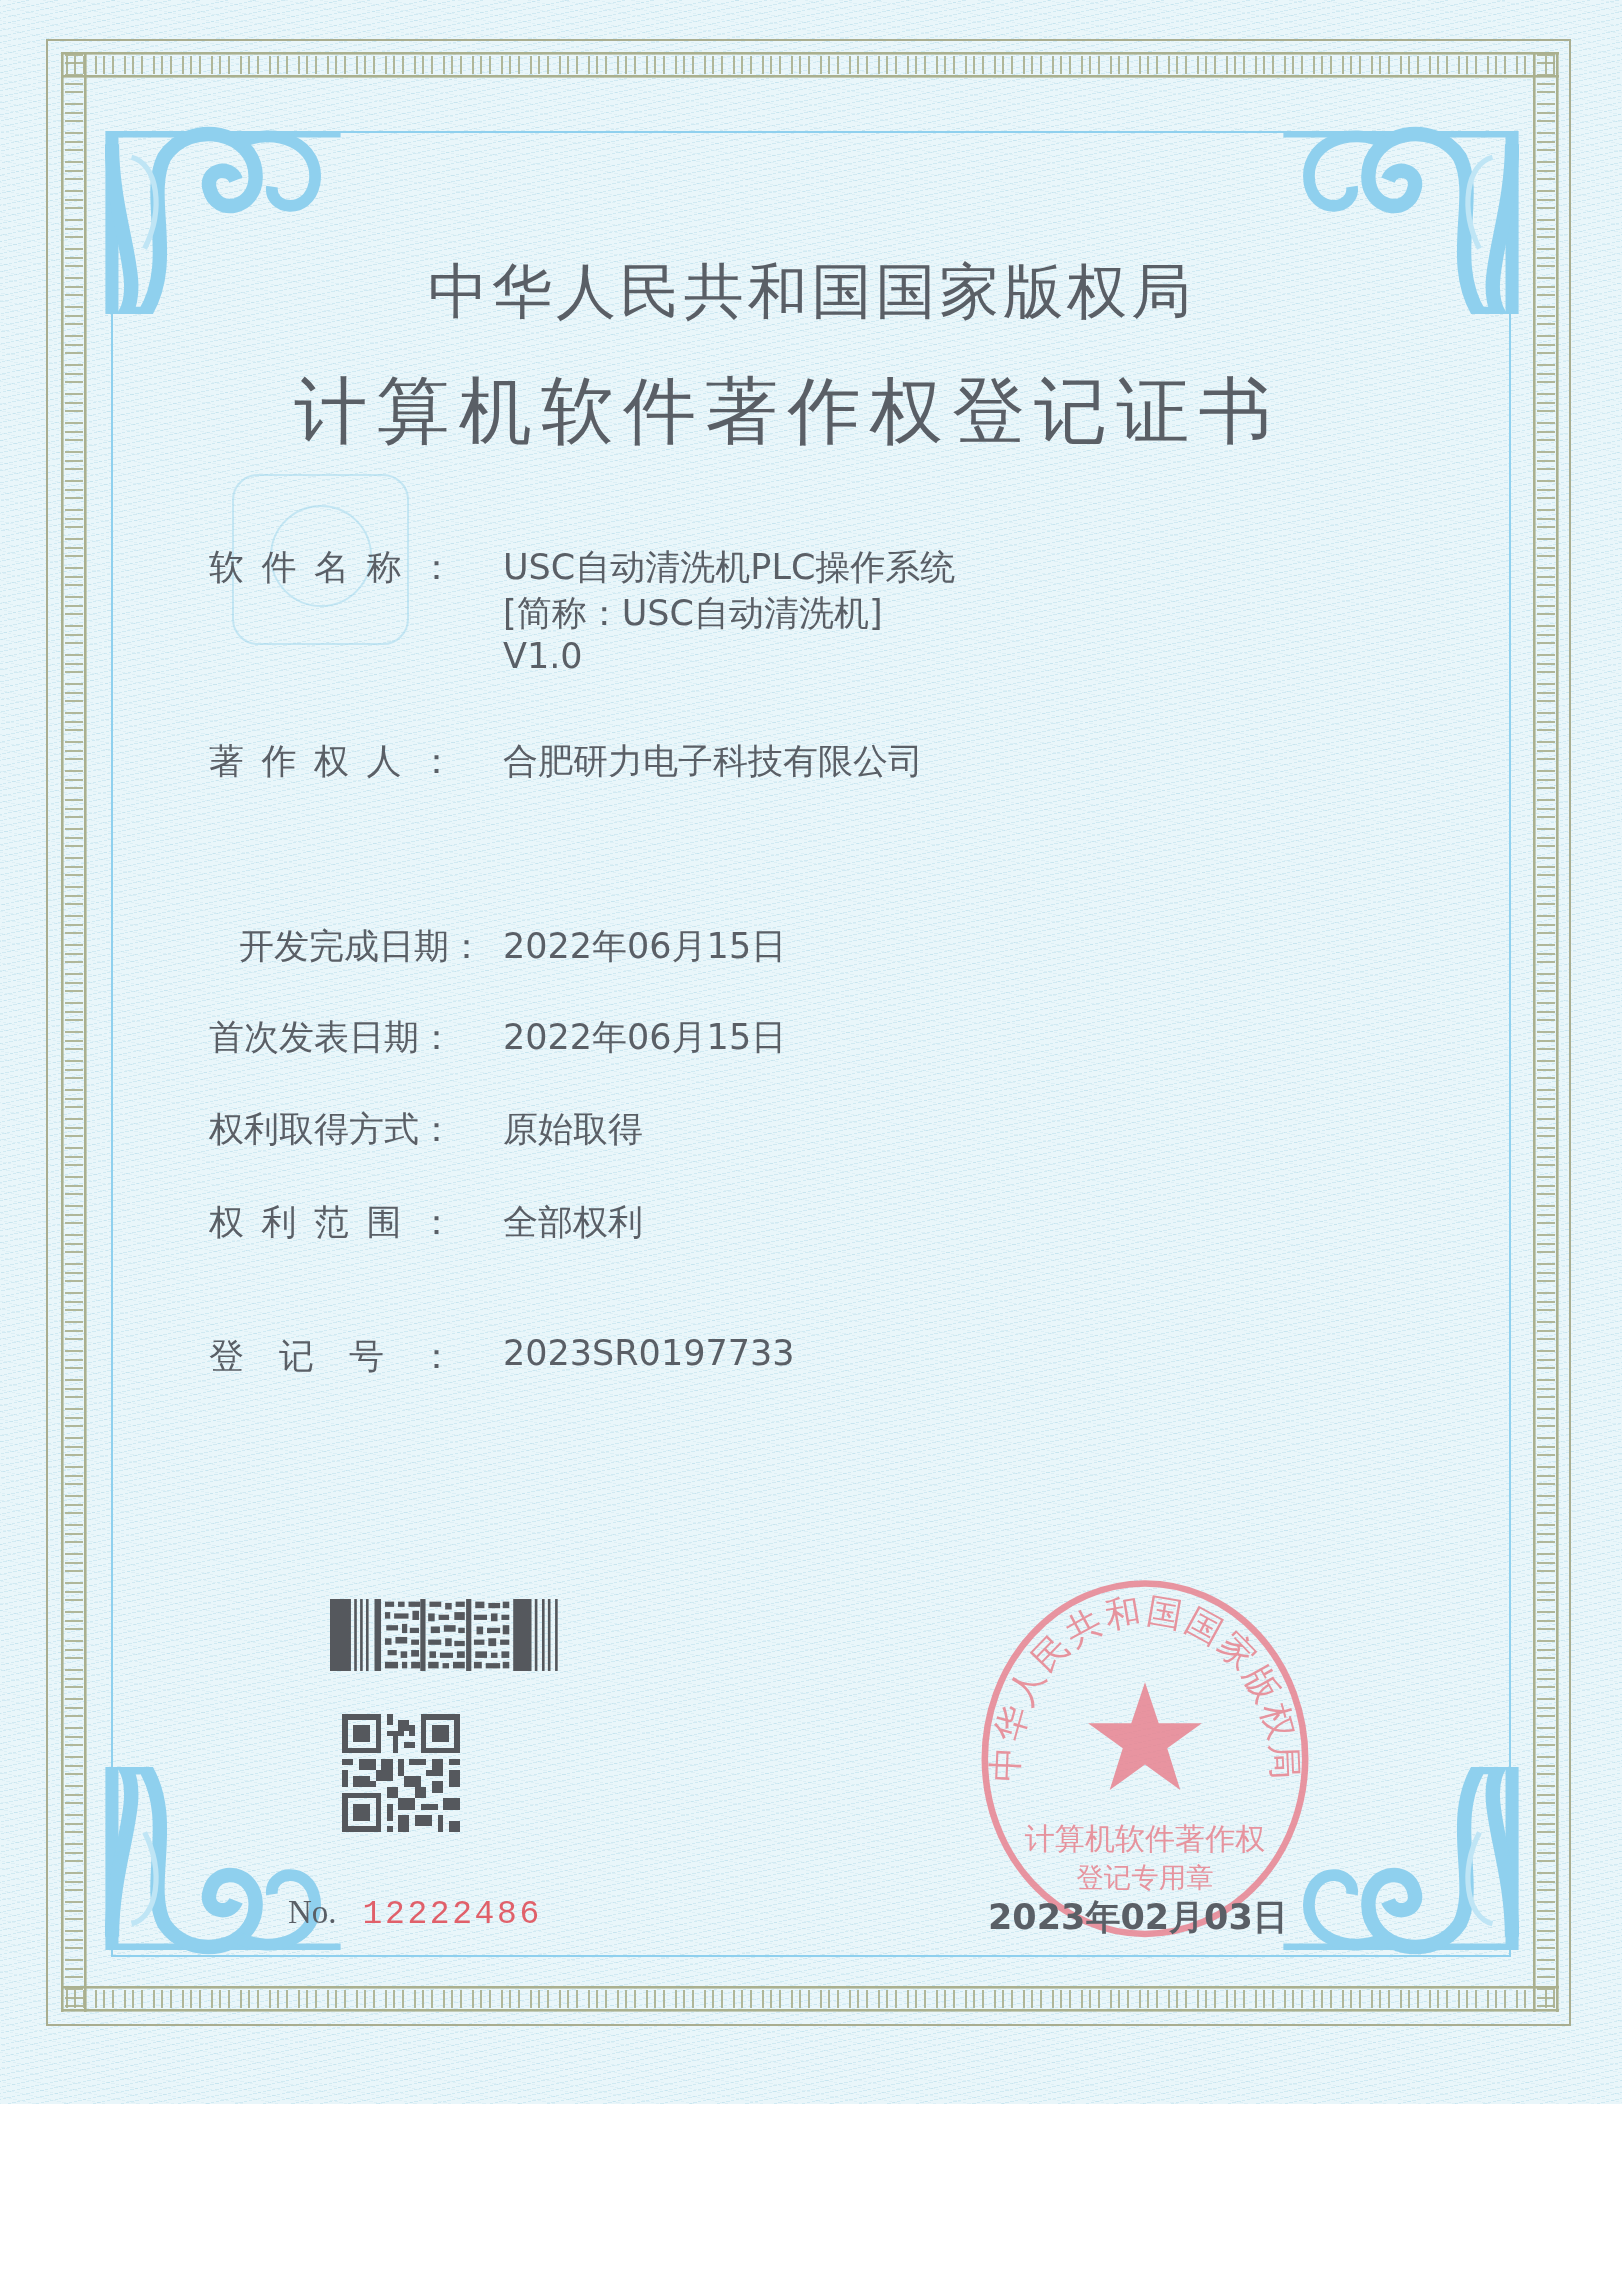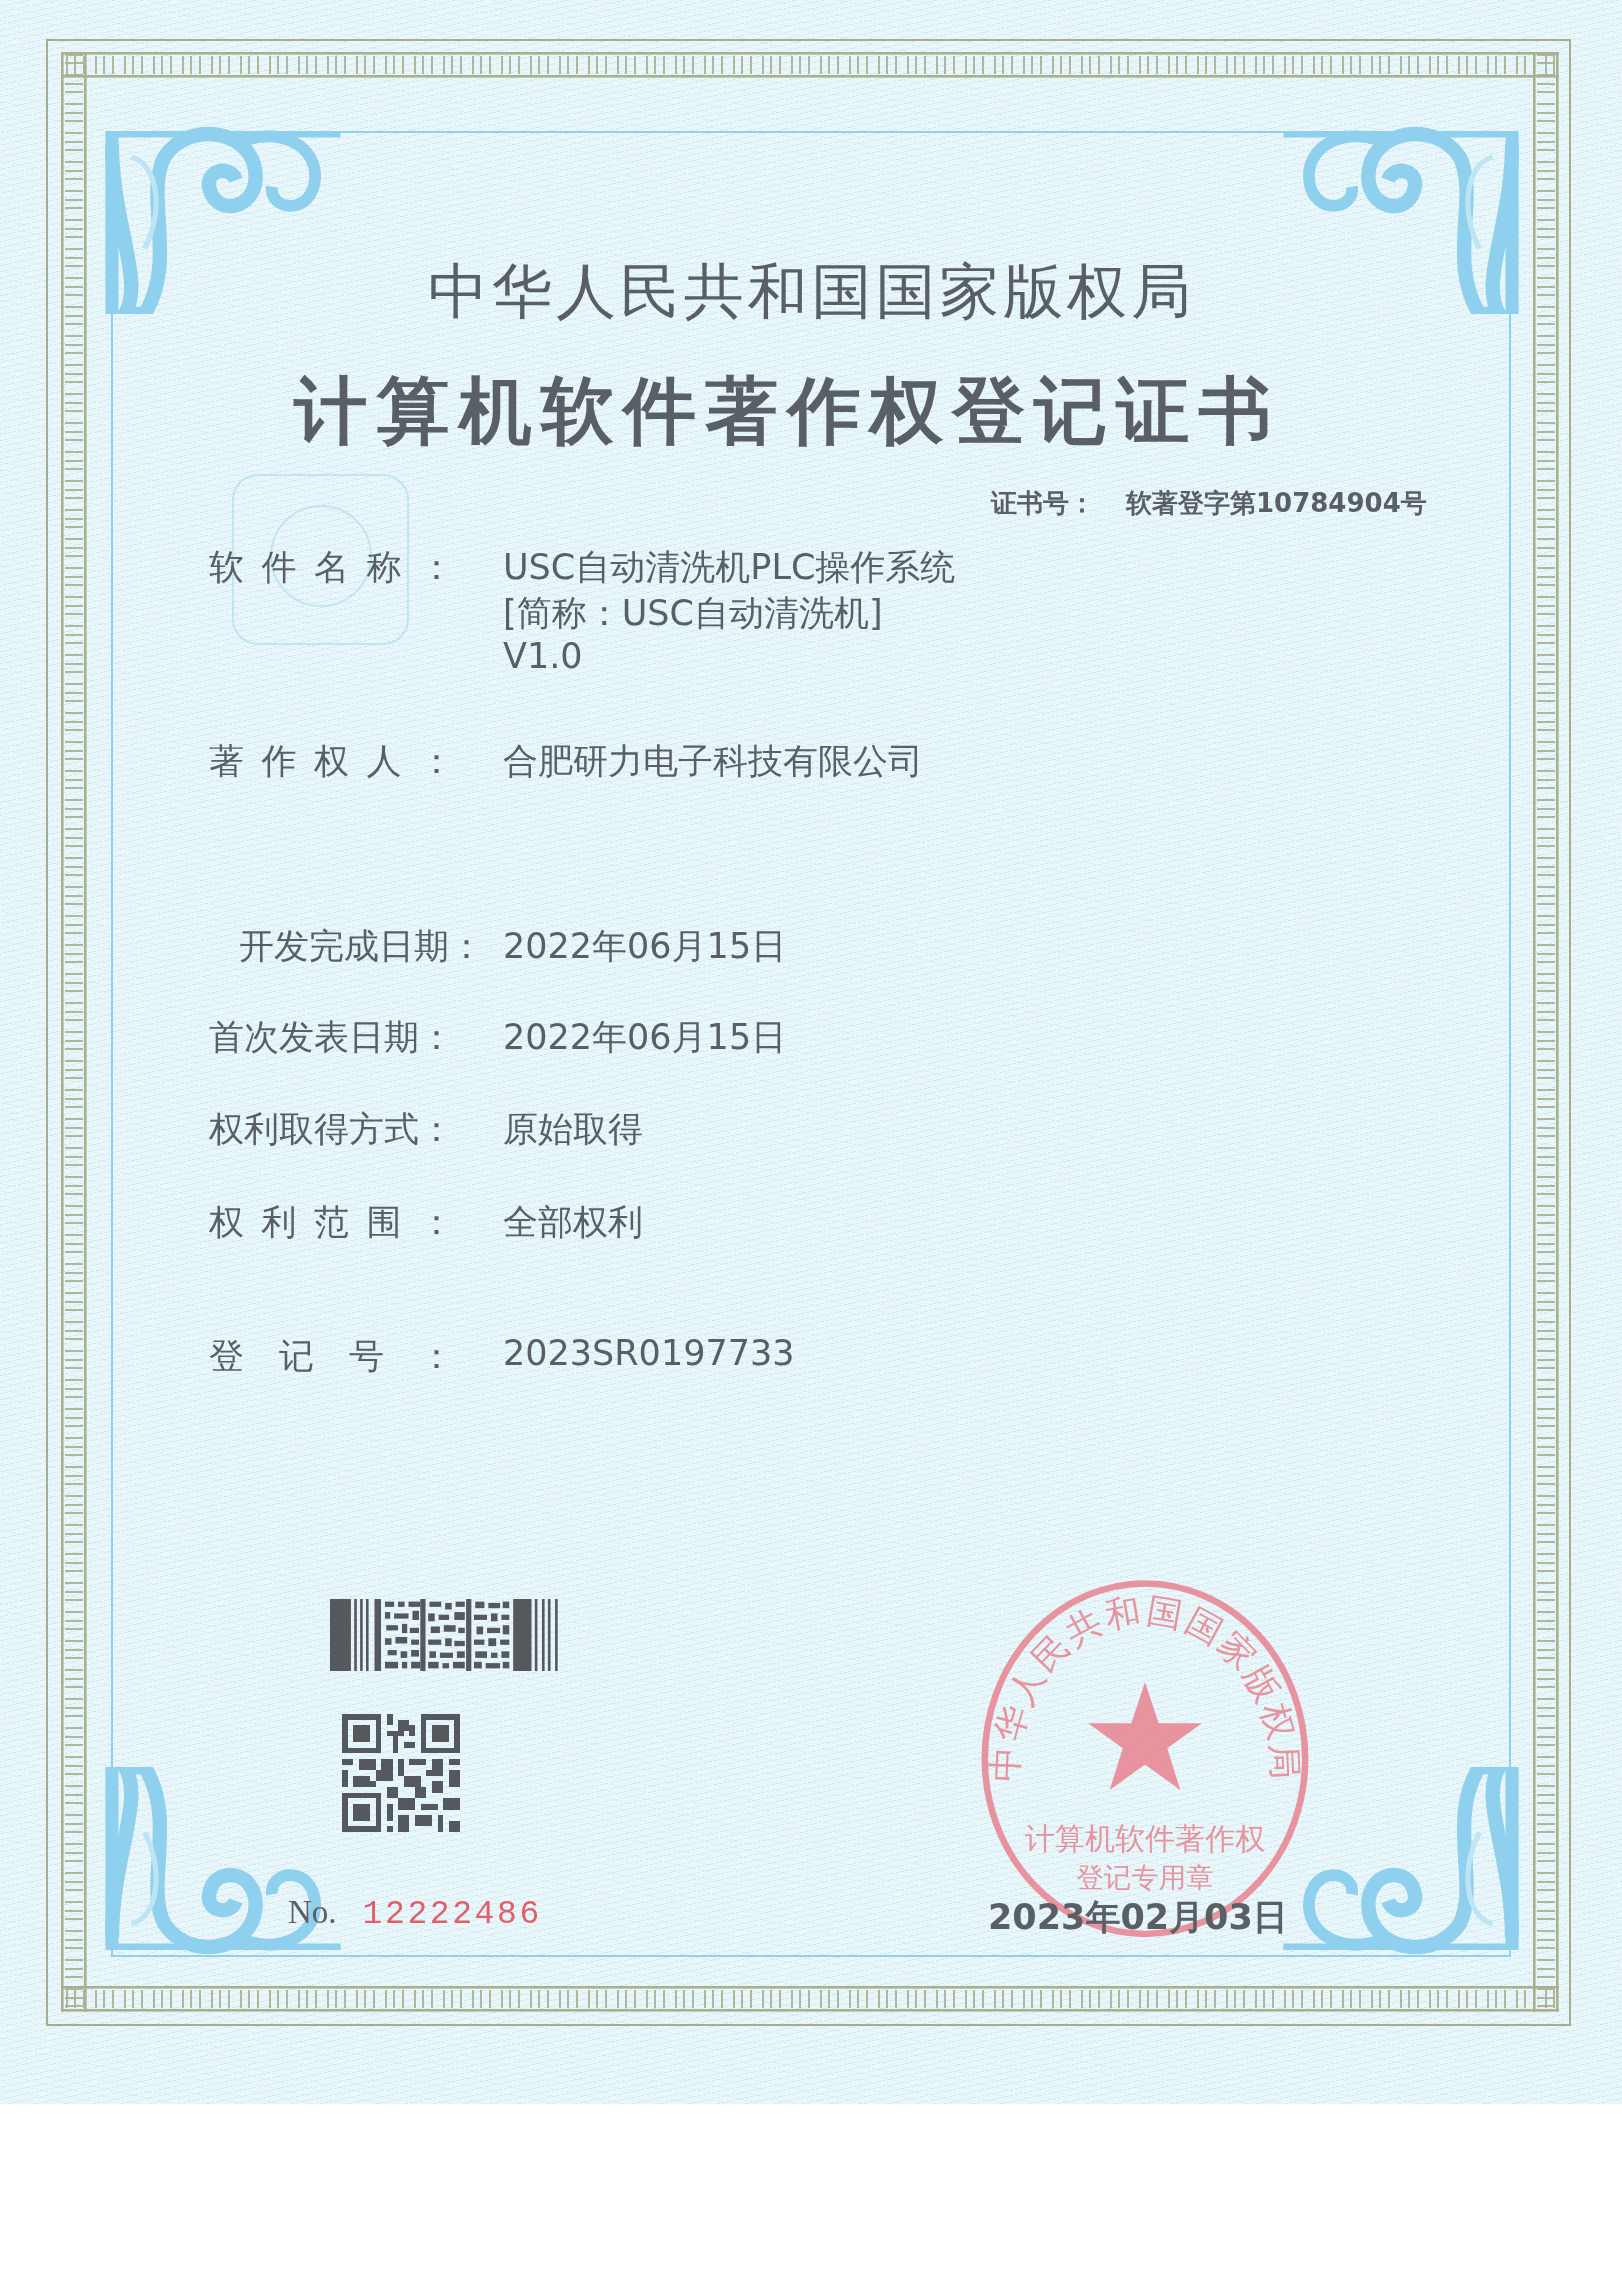--- a/index.html
+++ b/index.html
@@ -76,21 +76,21 @@
     border-radius: 50%; border: 2px solid rgba(150,210,235,0.45);
   }
   .title-1 {
     position: absolute; left: 0; width: 1623px; top: 252px; text-align: center;
     font-family: "DejaVu Sans", "Liberation Sans", sans-serif;
     font-size: 60px; letter-spacing: 3.9px; color: #5a5f66;
   }
   .title-2 {
     position: absolute; left: 0; width: 1575px; top: 363px; text-align: center;
     font-family: "DejaVu Sans", "Liberation Sans", sans-serif;
-    font-size: 73px; letter-spacing: 9.2px; color: #5a5f66; font-weight: bold;
+    font-size: 73px; letter-spacing: 9.2px; color: #5a5f66; font-weight: normal;
   }
   .cert-no {
     position: absolute; left: 991px; top: 486px; font-size: 26px; color: #5a5f66;
     font-family: "DejaVu Sans", "Liberation Sans", sans-serif; font-weight: bold;
   }
   .cert-no .gap { display: inline-block; width: 31px; }
 
   .field { position: absolute; left: 209px; font-size: 35px; color: #5a5f66;
     font-family: "DejaVu Sans", "Liberation Sans", sans-serif; }
   .field .label { display: inline-block; width: 275px; }
@@ -183,23 +183,20 @@
       <path d="M10,40 C10,160 60,250 30,300 L60,300 C110,220 60,120 90,60 C130,0 230,20 230,90 C230,140 170,150 160,110 C150,80 190,70 200,95" fill="none" stroke="#8fd0ee" stroke-width="22"></path>
       <path d="M200,40 C260,10 330,40 320,100 C310,150 250,140 255,105" fill="none" stroke="#8fd0ee" stroke-width="18"></path>
       <path d="M40,60 C80,70 90,140 60,200" fill="none" stroke="#bfe5f5" stroke-width="8"></path>
     </svg>
   </div>
 
   <div class="emblem"></div>
 
   <div class="title-1">中华人民共和国国家版权局</div>
   <div class="title-2">计算机软件著作权登记证书</div>
-  <div class="cert-no">
-    <span>证书号：</span><span class="gap"></span><span>软著登字第10784904号</span>
-  </div>
 
   <div class="field f-name">
     <span class="label spread">软件名称：</span>
     <span class="value">USC自动清洗机PLC操作系统</span>
     <span class="value v2">[简称：USC自动清洗机]</span>
     <span class="value v3">V1.0</span>
   </div>
 
   <div class="field f-owner">
     <span class="label spread">著作权人：</span>

